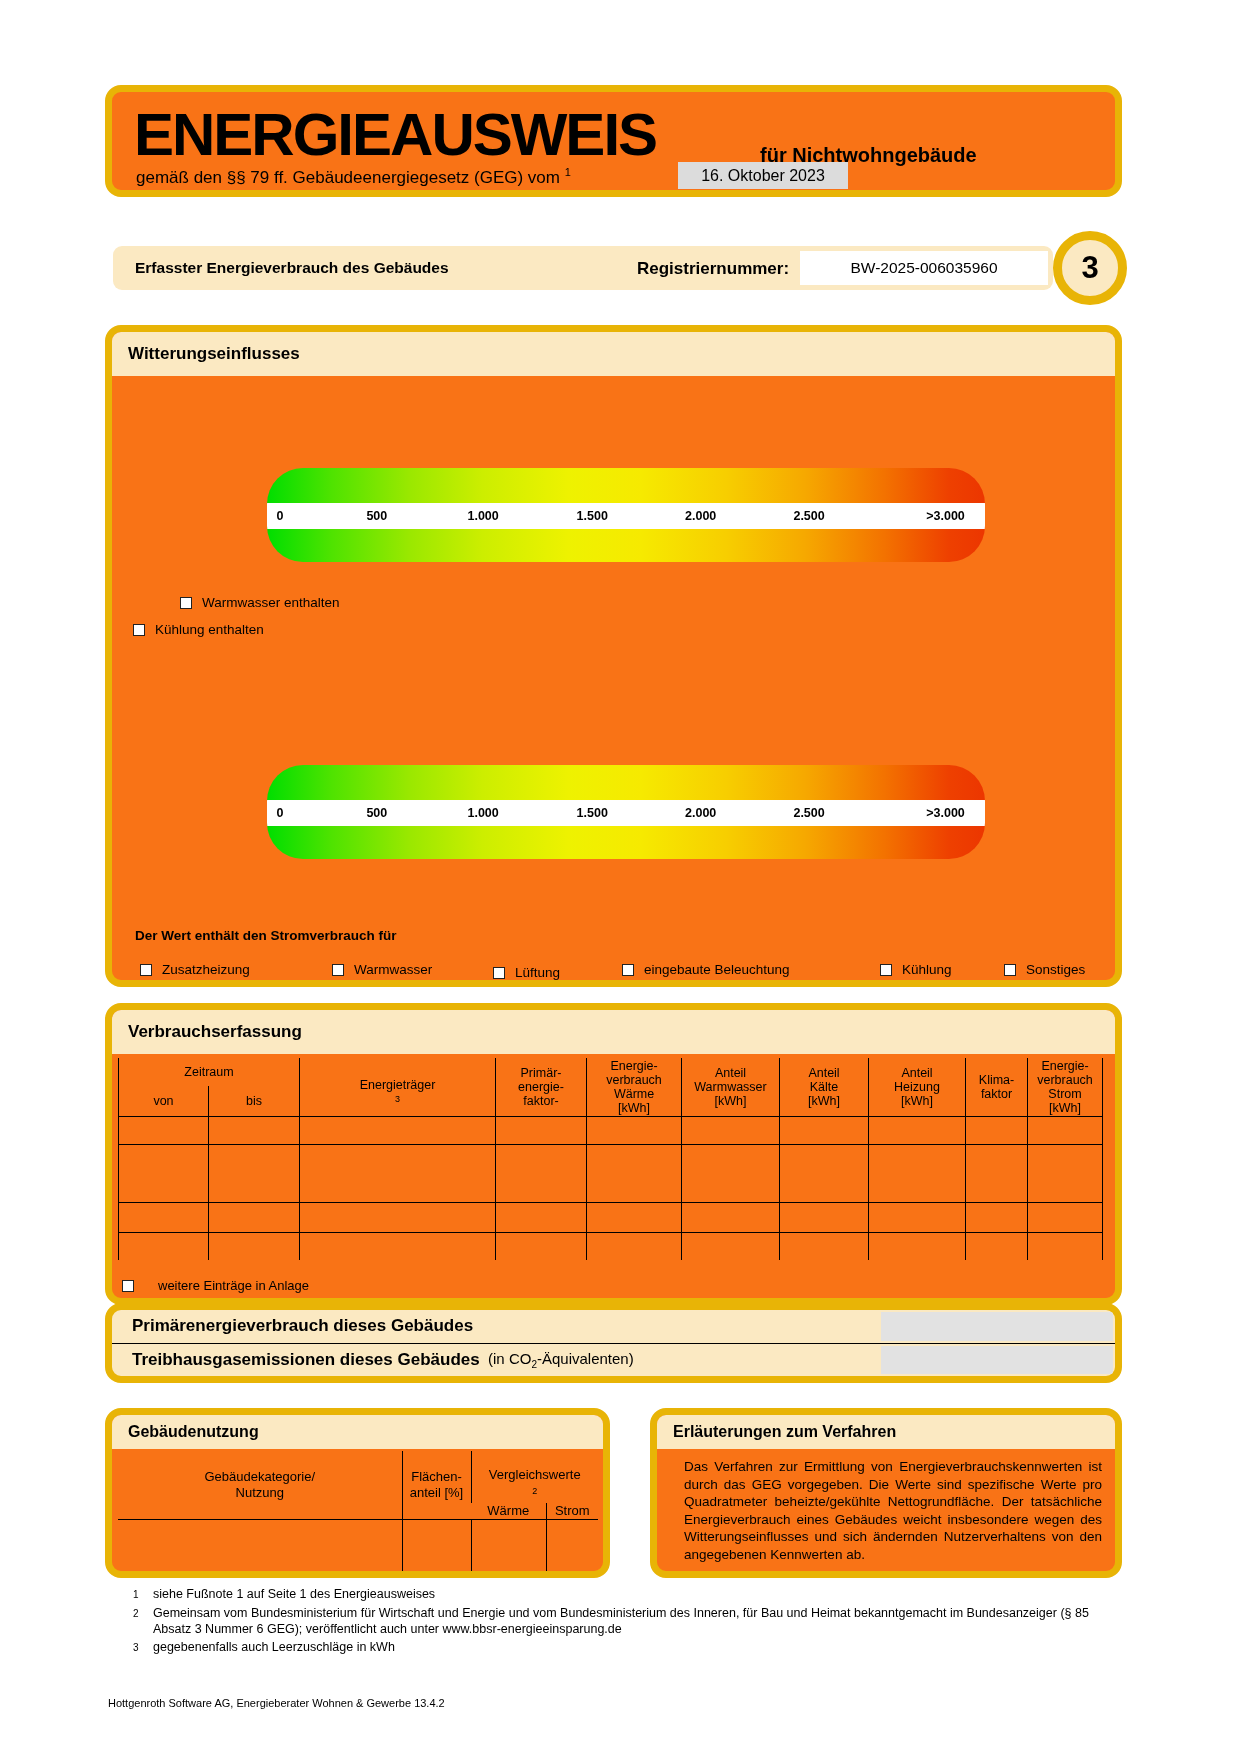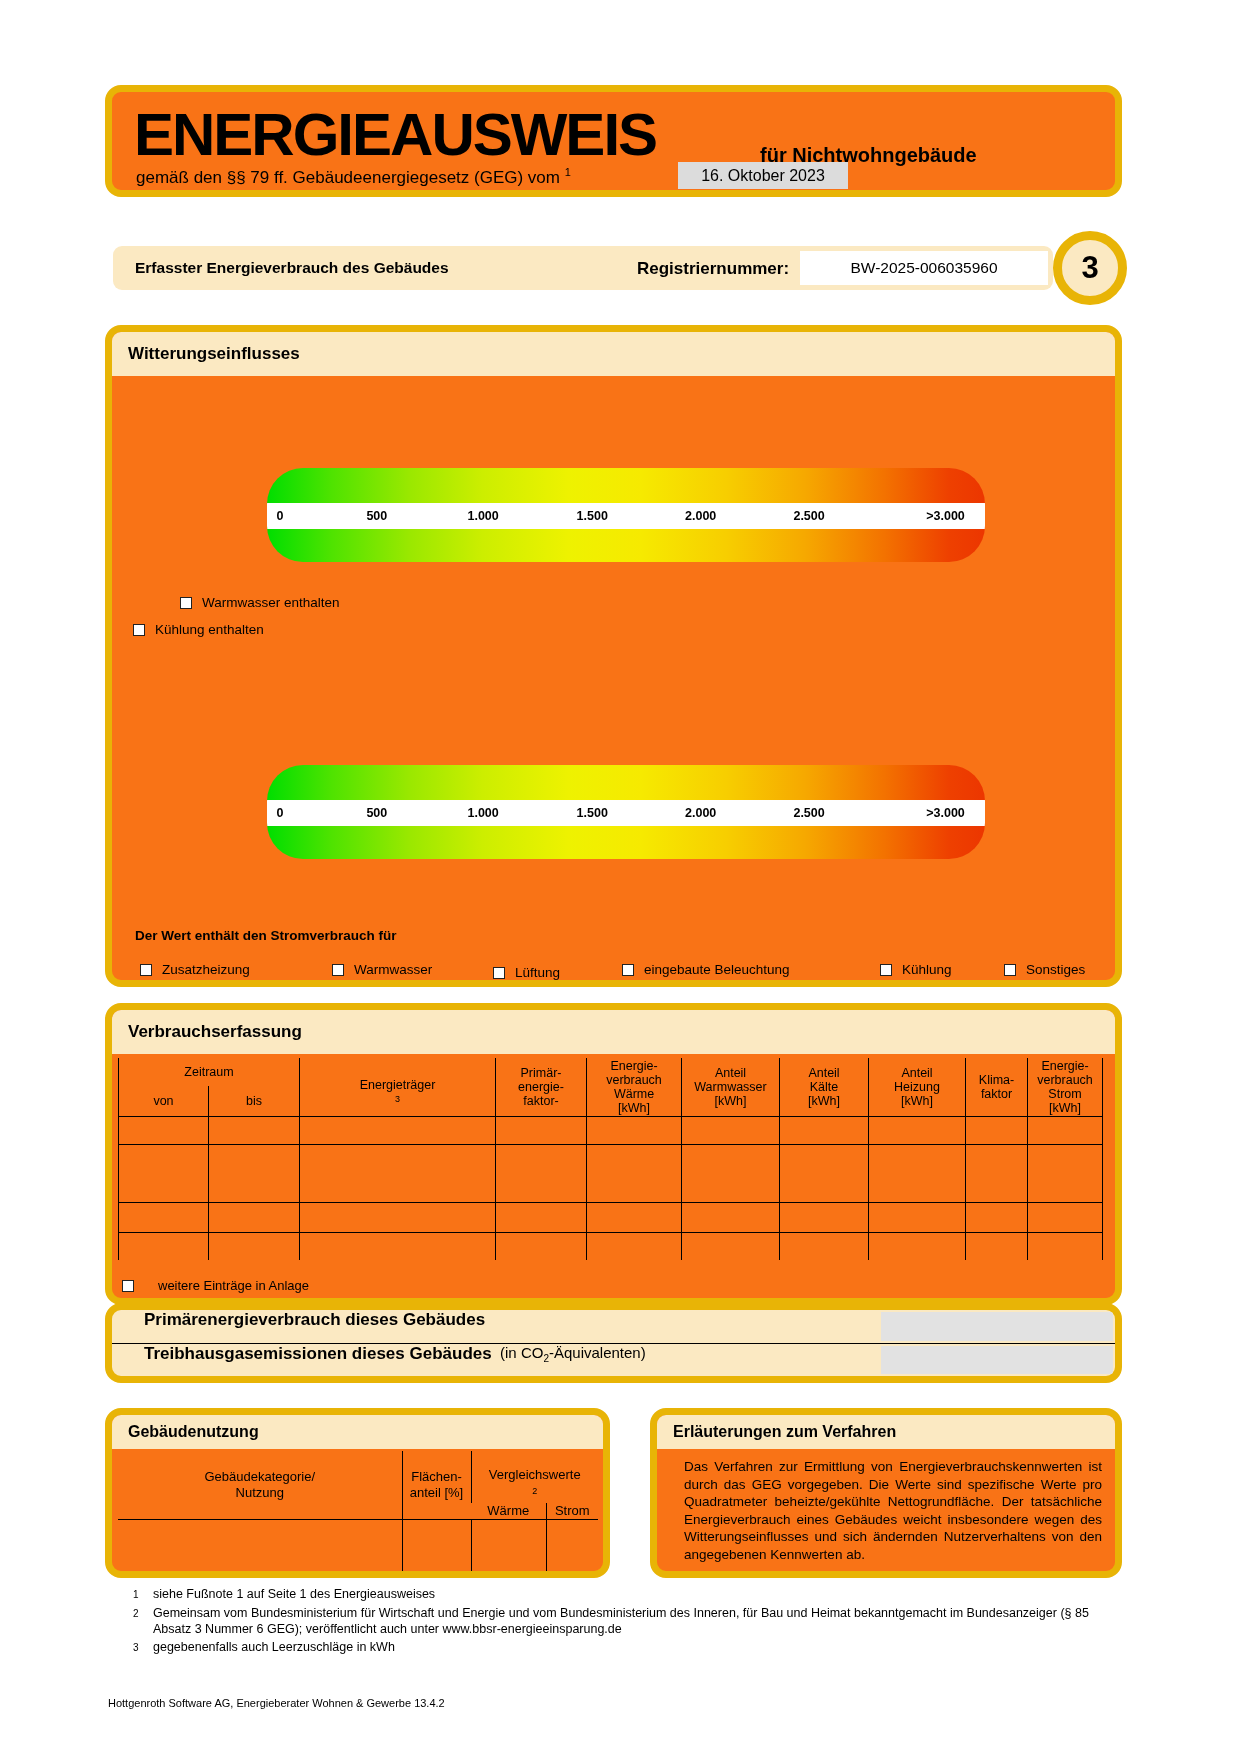--- a/index.html
+++ b/index.html
@@ -66,21 +66,21 @@
     white-space:pre-line; padding:1px 2px; line-height:14px; }
   .vt thead th { border-bottom:1px solid #000; }
   .vt th.zeitraum { border-bottom:none; }
   .vt tbody td { border-bottom:1px solid #000; }
   .vt tbody tr:last-child td { border-bottom:none; }
   .vt sup { font-size:9px; }
   .anlage-note { position:absolute; left:10px; top:268px; display:flex; align-items:center; gap:24px; font-size:13px; }
 
   
   #prim-box { left:105px; top:1303px; width:1017px; height:80px; background:#FBE9C2; }
-  .prim-row { position:relative; height:32.5px; display:flex; padding-left:32px; }
+  .prim-row { position:relative; height:32.5px; display:flex; align-items:center; padding-left:20px; }
   .prim-label-bold { font-weight:bold; font-size:17px; }
   .prim-note { font-size:15px; }
   .prim-note sub { font-size:10px; }
   .prim-divider { height:1px; background:#000; margin:0; }
   .prim-value { position:absolute; right:2px; top:2px; bottom:2px; width:232px; background:#E2E2E2; }
 
   
   #gn-box { left:105px; top:1408px; width:505px; height:170px; }
   #gn-box .band { height:34px; font-size:16px; }
   table.gt { position:absolute; left:6px; top:36px; width:480px;

